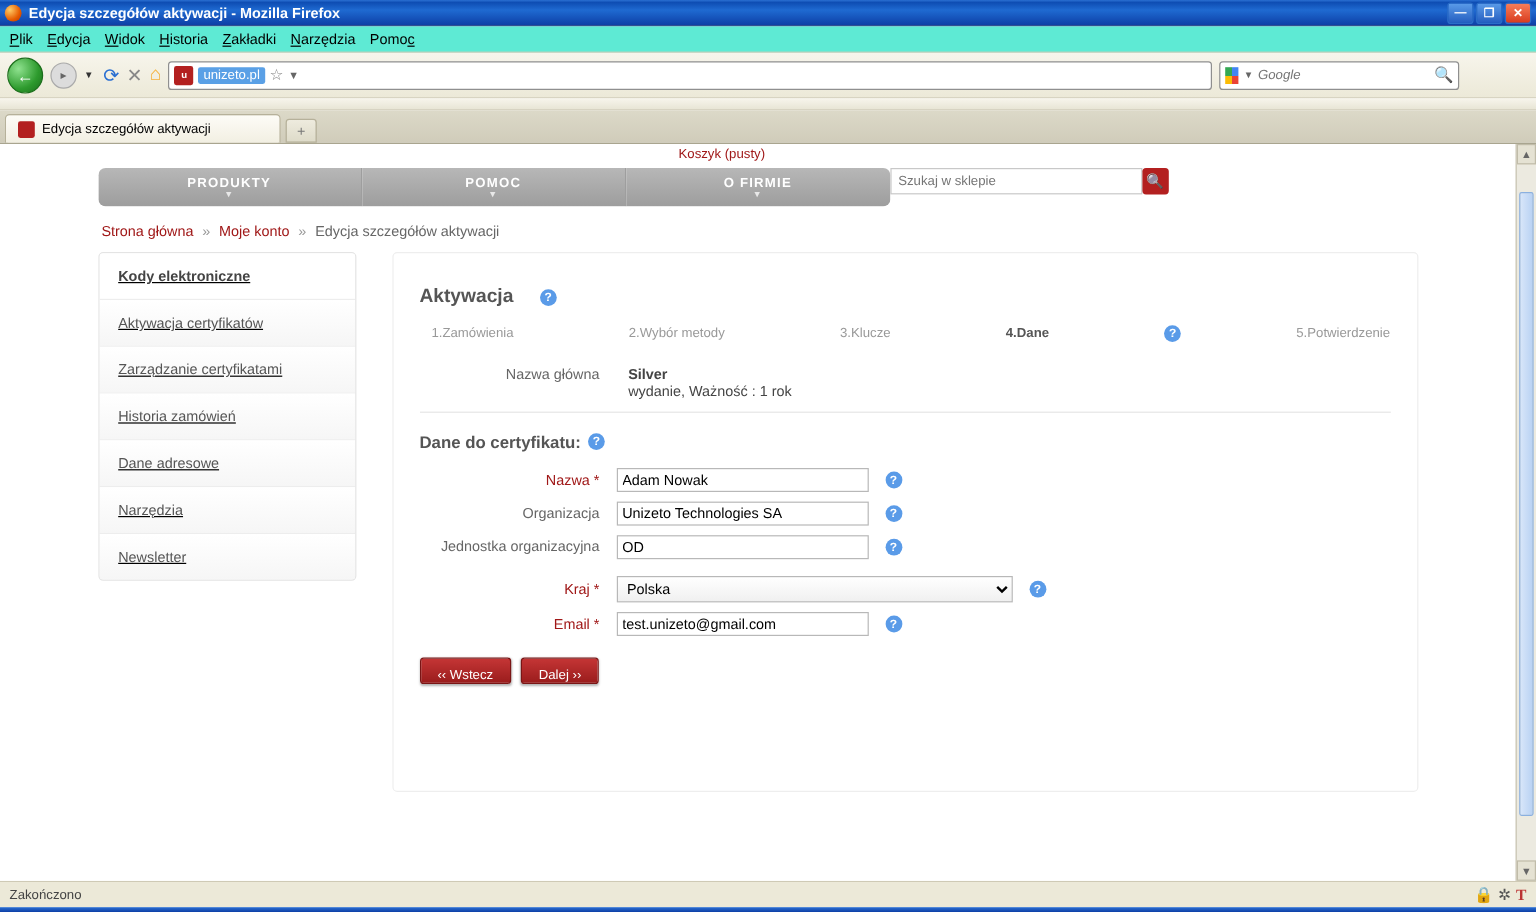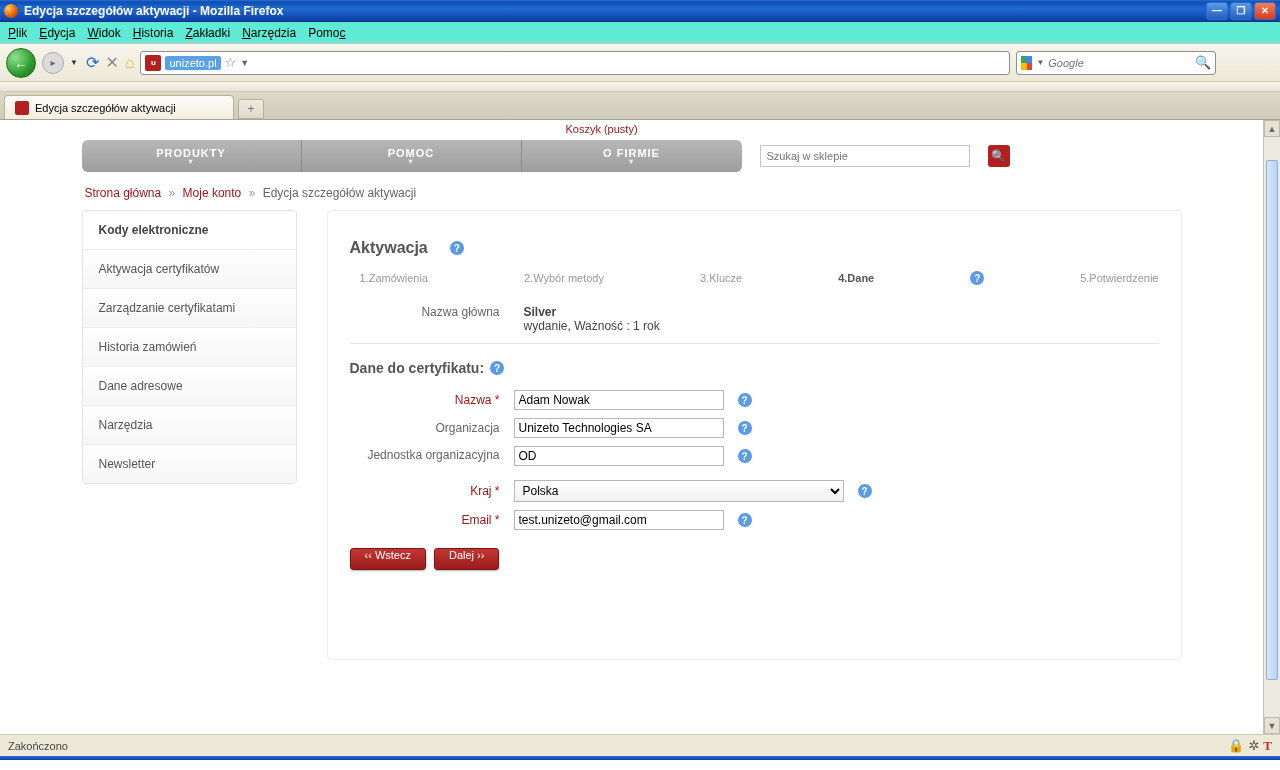--- a/index.html
+++ b/index.html
@@ -46,33 +46,33 @@
   .viewport{height:614px;display:flex;background:#fff;}
   .page{flex:1;overflow:hidden;background:#fff;}
   .vscroll{width:17px;background:#eceae0;border-left:1px solid #c8c4b2;position:relative;}
   .vscroll .thumb{position:absolute;top:40px;left:2px;right:2px;height:520px;background:linear-gradient(90deg,#d8e6f9,#b9d2f3);border:1px solid #8ab0e0;border-radius:2px;}
   .vscroll .arr{position:absolute;left:0;right:0;height:17px;background:#e5e2d3;border:1px solid #c0bca9;display:flex;align-items:center;justify-content:center;font-size:9px;color:#666;}
   .vscroll .arr.up{top:0;} .vscroll .arr.dn{bottom:0;}
   
   .content{width:1100px;margin:0 auto;padding-top:0;}
   .topstrip{height:18px;display:flex;align-items:center;justify-content:center;gap:60px;padding-right:60px;font-size:11px;color:#666;}
   .topstrip .link{color:#a01818;}
-  .navrow{display:flex;align-items:center;gap:18px;margin-top:2px;}
+  .navrow{display:flex;align-items:flex-start;margin-top:2px;}
   .mainnav{display:flex;border-radius:6px;overflow:hidden;height:32px;}
   .mainnav .navitem{width:220px;background:linear-gradient(#b7b7b7,#9d9d9d);color:#fff;font-weight:bold;font-size:11px;letter-spacing:1px;display:flex;flex-direction:column;align-items:center;justify-content:center;border-right:1px solid #8a8a8a;position:relative;}
   .mainnav .navitem:last-child{border-right:none;}
   .mainnav .navitem .chev{font-size:8px;line-height:6px;color:#e8e8e8;}
   .shopsearch{width:210px;height:22px;border:1px solid #c8c8c8;padding:0 6px;font-size:11px;color:#999;background:#fff;}
   .searchbtn{width:22px;height:22px;background:#b32020;border-radius:3px;display:flex;align-items:center;justify-content:center;color:#fff;font-size:12px;}
   .breadcrumb{margin:14px 0 10px 3px;font-size:12px;color:#666;}
   .breadcrumb a{color:#a01818;text-decoration:none;}
   .breadcrumb .sep{color:#999;margin:0 4px;}
   .layout{display:flex;gap:30px;}
   
-  .sidebar{width:215px;border:1px solid #e4e4e4;border-radius:4px;overflow:hidden;height:fit-content;}
+  .sidebar{width:215px;border:1px solid #e4e4e4;border-radius:4px;overflow:hidden;height:fit-content;text-decoration:underline;}
   .sidebar .sitem{padding:12px 16px;font-size:12px;color:#555;border-bottom:1px solid #ededed;background:linear-gradient(#fff,#f6f6f6);}
   .sidebar .sitem.first{font-weight:bold;color:#444;background:#fff;}
   .sidebar .sitem:last-child{border-bottom:none;}
   
   .mainpanel{flex:1;border:1px solid #eee;border-radius:4px;padding:28px 22px 60px;min-height:450px;}
   .h-activation{font-size:16px;font-weight:bold;color:#555;display:flex;align-items:center;gap:22px;}
   .help-ico{display:inline-flex;width:14px;height:14px;border-radius:50%;background:#5a9be8;color:#fff;font-size:10px;align-items:center;justify-content:center;font-weight:bold;}
   .steps{margin:14px 0 20px 10px;font-size:11px;color:#999;display:flex;gap:14px;align-items:center;justify-content:space-between;}
   .steps .active{color:#555;font-weight:bold;}
   .service-row{display:flex;gap:24px;margin:10px 0;align-items:flex-start;}
@@ -81,21 +81,21 @@
   .service-row .val .strong{font-weight:bold;}
   hr.sep{border:none;border-top:1px solid #e5e5e5;margin:6px 0 16px;}
   .section-title{font-size:14px;font-weight:bold;color:#555;margin-bottom:14px;display:flex;align-items:center;gap:6px;}
   .form-row{display:flex;align-items:center;gap:14px;margin-bottom:8px;}
   .form-row .flbl{width:150px;text-align:right;font-size:12px;color:#666;}
   .form-row .flbl.req{color:#a01818;}
   .form-row .flbl.tall{align-self:flex-start;padding-top:2px;}
   .form-row input.txt, .form-row select{width:210px;height:20px;border:1px solid #b8b8b8;padding:0 4px;font-size:12px;background:#fff;}
   .form-row select{width:330px;height:22px;background:linear-gradient(#fff,#f0f0f0);}
   .btnrow{display:flex;gap:8px;margin-top:18px;}
-  .btn{height:22px;padding:0 14px;background:linear-gradient(#c43535,#9a1c1c);color:#fff;border:1px solid #7a1515;border-radius:3px;font-size:11px;display:flex;align-items:flex-start;box-shadow:0 1px 2px rgba(0,0,0,0.3);}
+  .btn{height:22px;padding:0 14px;background:linear-gradient(#c43535,#9a1c1c);color:#fff;border:1px solid #7a1515;border-radius:3px;font-size:11px;display:flex;align-items:flex-end;box-shadow:0 1px 2px rgba(0,0,0,0.3);}
   
   .statusbar{height:22px;background:#ece9d8;border-top:1px solid #cfcab5;display:flex;align-items:center;padding:0 8px;font-size:11px;color:#444;}
   .statusbar .rick{margin-left:auto;display:flex;gap:4px;align-items:center;}
   .statusbar .rick span{font-size:13px;}
   .bottomblue{height:4px;background:linear-gradient(#2a6fd2,#0d3fa6);}
 </style>
 </head>
 <body>
 
 <div class="titlebar">

